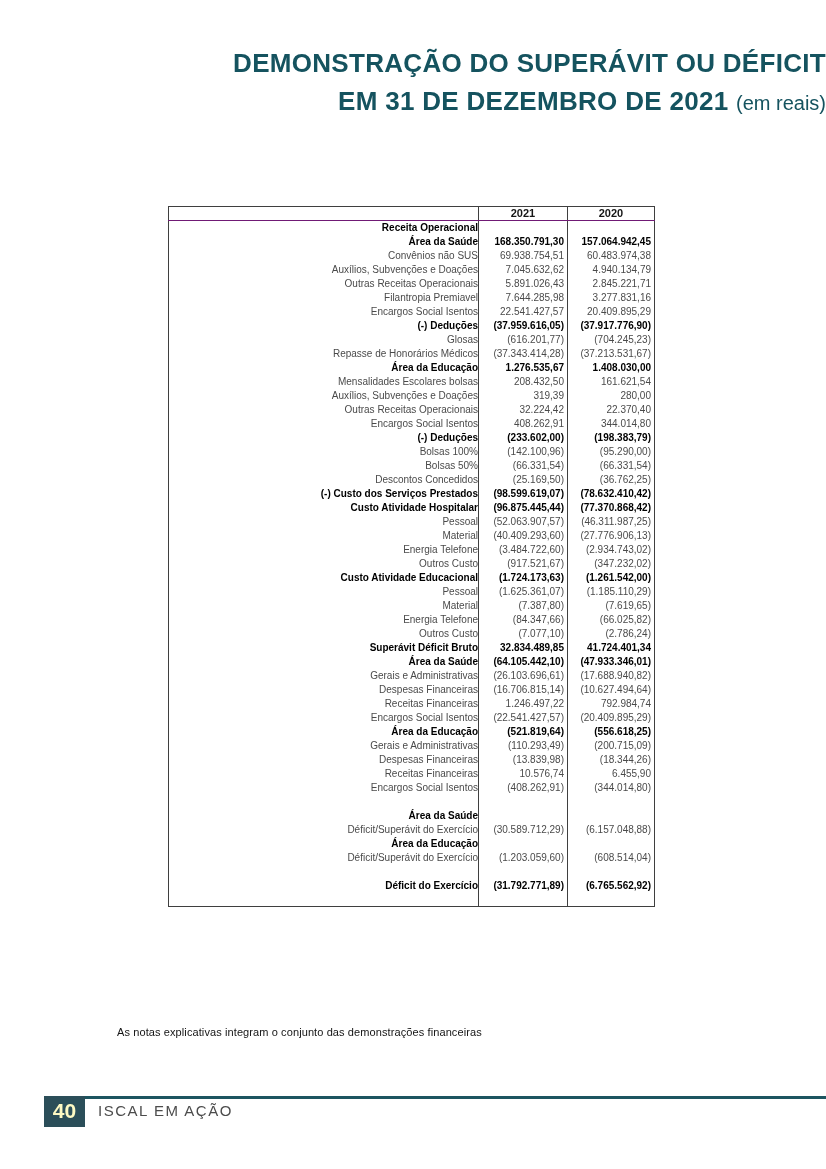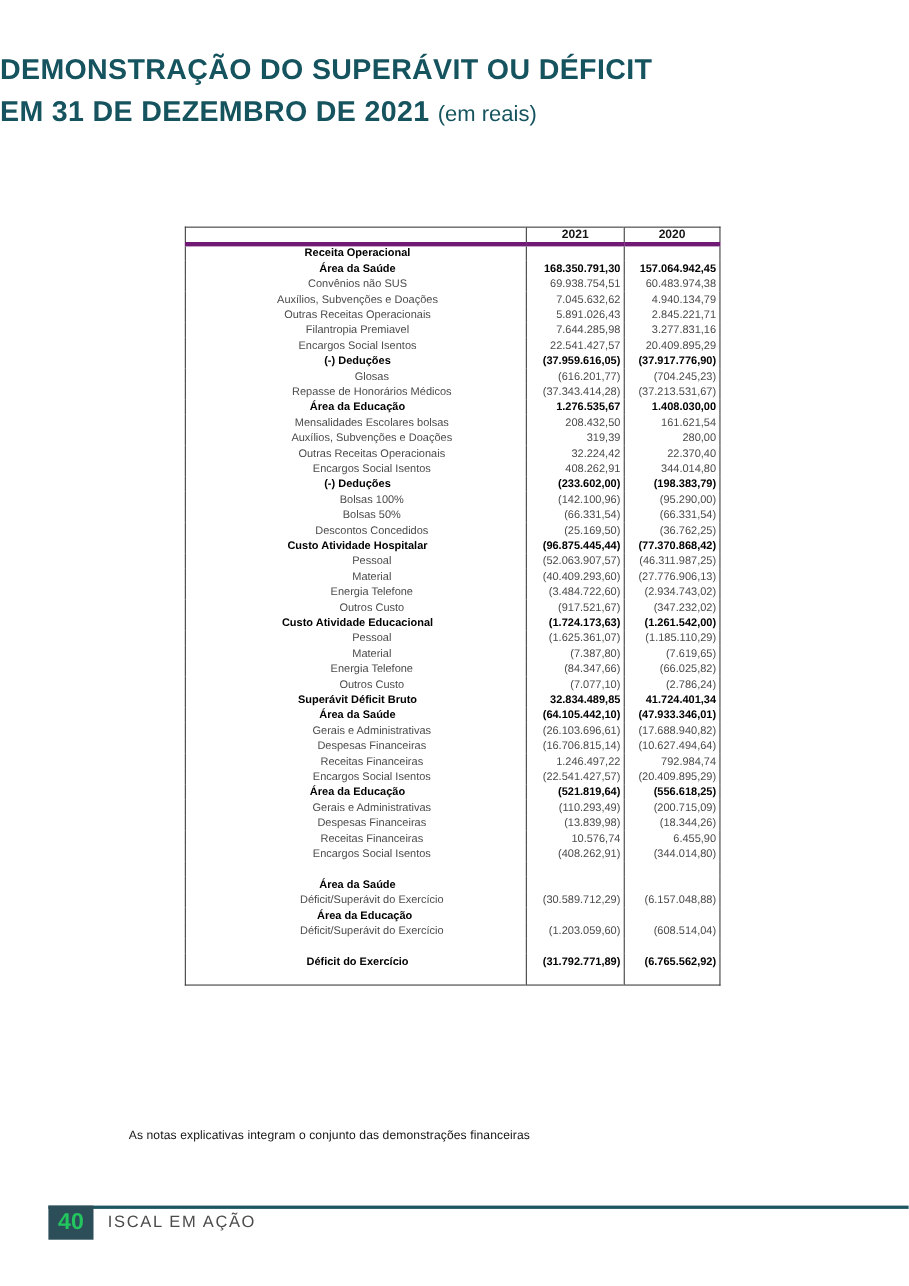--- a/index.html
+++ b/index.html
@@ -8,21 +8,21 @@
     width: 826px; height: 1169px;
     position: relative;
     font-family: "Liberation Sans", sans-serif;
     overflow: hidden;
   }
 
   
   .doc-title {
     position: absolute;
     top: 44px; left: 0; width: 826px;
-    text-align: left;
+    text-align: right;
     color: #15535f;
     font-weight: bold;
     line-height: 38px;
     letter-spacing: 0.3px;
   }
   .doc-title .line1 { font-size: 26px; }
   .doc-title .line2 { font-size: 26px; }
   .doc-title .suffix { font-weight: normal; font-size: 20px; letter-spacing: 0; }
 
   
@@ -35,41 +35,41 @@
     table-layout: fixed;
     width: 486px;
     font-size: 10px;
     color: #4a4a4a;
   }
   table.fin col.c-label { width: 310px; }
   table.fin col.c-2021  { width: 89px; }
   table.fin col.c-2020  { width: 87px; }
   table.fin { border: 1px solid #3f3f3f; }
   table.fin th {
-    border-bottom: 4px solid #701a75;
+    border-bottom: 1px solid #701a75;
     border-right: 1px solid #3f3f3f;
     font-size: 11px;
     font-weight: bold;
     color: #151515;
     text-align: center;
     height: 14px;
     line-height: 13px;
     padding: 0;
   }
   table.fin th:last-child { border-right: none; }
   table.fin td {
     border-right: 1px solid #3f3f3f;
     height: 14px;
     line-height: 13px;
     padding: 0;
     white-space: nowrap;
     overflow: hidden;
   }
   table.fin td:last-child { border-right: none; }
-  table.fin td.label { padding-left: 3px; text-align: center; }
+  table.fin td.label { padding-left: 3px; text-align: right; }
   table.fin td.num   { padding-right: 3px; text-align: right; }
   table.fin tr.bold  { font-weight: bold; color: #000; }
   table.fin td.label .ind1 { padding-left: 8px;  display: inline-block; margin-left: 18px; }
   table.fin td.label .ind2 { padding-left: 13px; display: inline-block; }
 
   
   .footnote {
     position: absolute;
     left: 117px; top: 1026px;
     font-size: 11px;
@@ -82,21 +82,21 @@
     position: absolute;
     left: 44px; top: 1096px;
     width: 782px; height: 3px;
     background: #1d5560;
   }
   .page-badge {
     position: absolute;
     left: 44px; top: 1096px;
     width: 41px; height: 31px;
     background: #2b4e59;
-    color: #22c55e;
+    color: #fef9c3;
     font-size: 21px;
     font-weight: bold;
     text-align: center;
     line-height: 30px;
   }
   .footer-title {
     position: absolute;
     left: 98px; top: 1102px;
     font-size: 15px;
     letter-spacing: 1.5px;
@@ -217,20 +217,25 @@
           <td class="label"><span class="ind1">Bolsas 50%</span></td>
           <td class="num">(66.331,54)</td>
           <td class="num">(66.331,54)</td>
         </tr>
         <tr>
           <td class="label"><span class="ind1">Descontos Concedidos</span></td>
           <td class="num">(25.169,50)</td>
           <td class="num">(36.762,25)</td>
         </tr>
         <tr class="bold">
+          <td class="label"><span>(-) Custo dos Serviços Prestados</span></td>
+          <td class="num">(98.599.619,07)</td>
+          <td class="num">(78.632.410,42)</td>
+        </tr>
+        <tr class="bold">
           <td class="label"><span>Custo Atividade Hospitalar</span></td>
           <td class="num">(96.875.445,44)</td>
           <td class="num">(77.370.868,42)</td>
         </tr>
         <tr>
           <td class="label"><span class="ind1">Pessoal</span></td>
           <td class="num">(52.063.907,57)</td>
           <td class="num">(46.311.987,25)</td>
         </tr>
         <tr>

